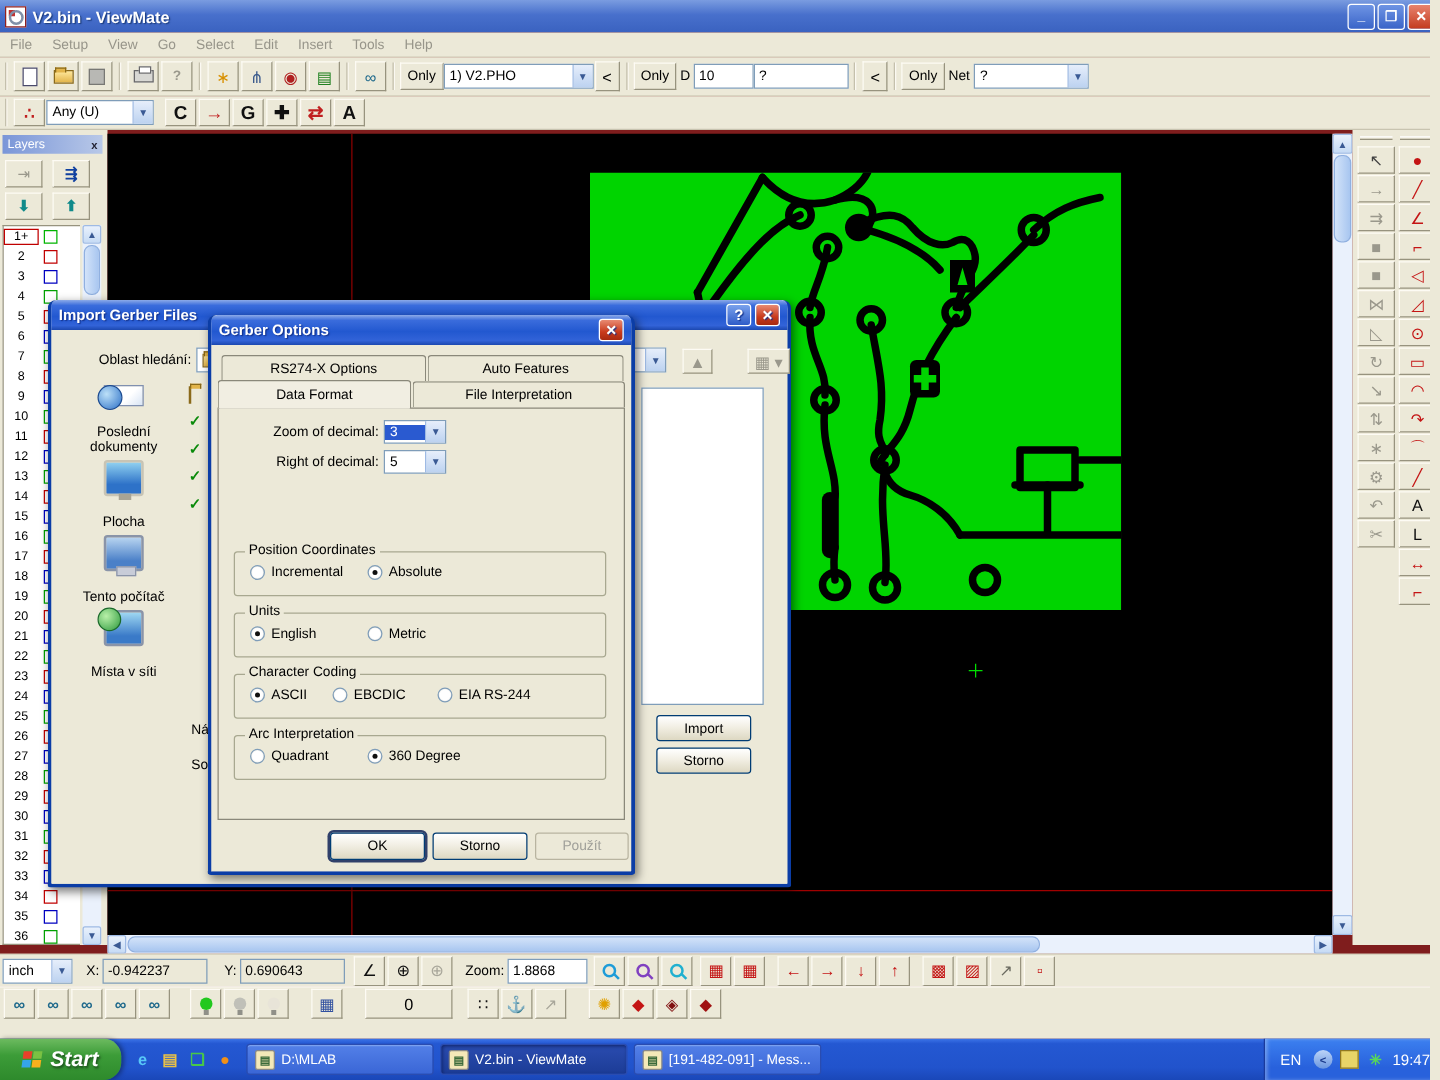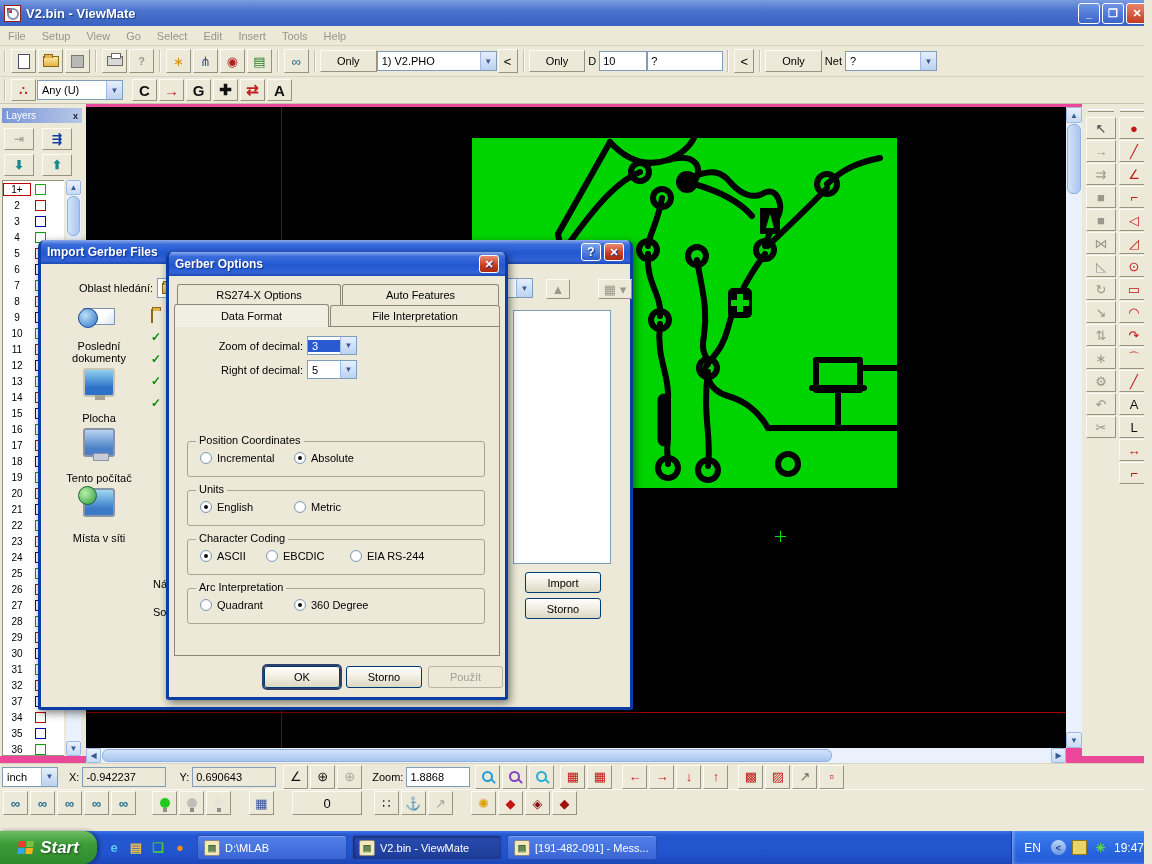--- a/index.html
+++ b/index.html
@@ -1,18 +1,18 @@
 <!DOCTYPE html>
 <html><head>
 <meta charset="utf-8">
 <style>
 *{margin:0;padding:0;box-sizing:border-box}
 html,body{width:1152px;height:864px}
 body{font-family:"Liberation Sans",sans-serif;font-size:11px;color:#000;background:#ECE9D8}
-#screen{position:relative;width:1144px;height:864px;background:#ec4899;overflow:hidden}
+#screen{position:relative;width:1144px;height:864px;background:#7f1d1d;overflow:hidden}
 .abs{position:absolute}
 
 .titlebar{left:0;top:0;width:1152px;height:26px;background:linear-gradient(180deg,#7A9CE0 0%,#4870CC 45%,#3A62C0 100%);display:flex;align-items:center;padding:0 4px;color:#fff}
 .titlebar .ttl{font-weight:bold;font-size:13px;text-shadow:1px 1px 1px #1a3a7a;margin-left:5px}
 .appicon{width:17px;height:17px;background:#fff;border:1px solid #902020;position:relative}
 .appicon::before{content:"";position:absolute;left:2px;top:2px;width:5px;height:5px;background:#C03030}
 .appicon::after{content:"";position:absolute;right:1px;bottom:1px;width:8px;height:8px;border:2px solid #8090A8;border-radius:50%}
 .wbtns{margin-left:auto;display:flex;gap:2px}
 .wb{width:22px;height:21px;border-radius:3px;border:1px solid #fff;display:flex;align-items:center;justify-content:center;color:#fff;font-size:11px;font-weight:bold;background:linear-gradient(180deg,#6E94E4,#3A64C8)}
 .wb.close{background:linear-gradient(180deg,#E8836E,#C33B1E)}
@@ -23,21 +23,21 @@
 .tb1{left:0;top:46px;width:1152px;height:31px;display:flex;align-items:center;border-bottom:1px solid #D8D4C0}
 .tb2{left:0;top:77px;width:1152px;height:27px;display:flex;align-items:center;border-bottom:1px solid #C8C4B0}
 .tbtn{width:25px;height:24px;margin:0 1px;background:#ECE9D8;border:1px solid;border-color:#FDFBF4 #97937E #97937E #FDFBF4;display:flex;align-items:center;justify-content:center;font-size:13px}
 .tb2 .tbtn{height:22px}
 .sep{width:2px;height:22px;margin:0 4px;border-left:1px solid #C4C0AC;border-right:1px solid #FBF9F2}
 .lbl{padding:0 3px}
 .field{background:#fff;border:1px solid #7F9DB9;height:20px;display:flex;align-items:center;padding:0 3px}
 .combo{background:#fff;border:1px solid #7F9DB9;height:20px;display:flex;align-items:center}
 .combo .val{flex:1;padding:0 4px;white-space:nowrap;overflow:hidden}
 .darr{width:16px;height:100%;background:linear-gradient(180deg,#E6EEFB,#BCD2F0);border-left:1px solid #9EBAE4;display:flex;align-items:center;justify-content:center;color:#3A5A94;font-size:8px}
-.onlybtn{border:1px solid;border-color:#FDFBF4 #97937E #97937E #FDFBF4;height:22px;padding:0 16px;display:flex;align-items:center;background:#ECE9D8}
+.onlybtn{border:1px solid;border-color:#FDFBF4 #97937E #97937E #FDFBF4;height:22px;padding:0 5px;display:flex;align-items:center;background:#ECE9D8}
 
 .ic-page{width:12px;height:15px;background:#fff;border:1px solid #4A4A6A}
 .ic-folder{width:16px;height:11px;background:linear-gradient(#FFE89C,#E2B44A);border:1px solid #8A6A1A;position:relative}
 .ic-folder::before{content:"";position:absolute;top:-3px;left:0;width:7px;height:3px;background:#E2B44A;border:1px solid #8A6A1A;border-bottom:none}
 .ic-floppy{width:13px;height:13px;background:#B8B8B4;border:1px solid #787874}
 .ic-print{width:16px;height:10px;background:#D8D8D4;border:1px solid #68686A;position:relative}
 .ic-print::before{content:"";position:absolute;top:-4px;left:3px;width:8px;height:4px;background:#fff;border:1px solid #68686A}
 
 .lpanel{left:0;top:104px;width:86px;height:652px;background:#ECE9D8}
 .lp-title{left:2px;top:4px;width:80px;height:15px;background:linear-gradient(90deg,#7A96D8,#B8C8E8);color:#fff;display:flex;align-items:center;padding:0 4px;font-size:10px}
@@ -399,21 +399,21 @@
           <span class="lnum">31</span>
           <span class="lsw" style="border-color: rgb(0, 160, 0);"></span>
         </div>
 
         <div class="lrow">
           <span class="lnum">32</span>
           <span class="lsw" style="border-color: rgb(192, 0, 0);"></span>
         </div>
 
         <div class="lrow">
-          <span class="lnum">37</span>
+          <span class="lnum">33</span>
           <span class="lsw" style="border-color: rgb(0, 0, 192);"></span>
         </div>
 
         <div class="lrow">
           <span class="lnum">34</span>
           <span class="lsw" style="border-color: rgb(192, 0, 0);"></span>
         </div>
 
         <div class="lrow">
           <span class="lnum">35</span>

